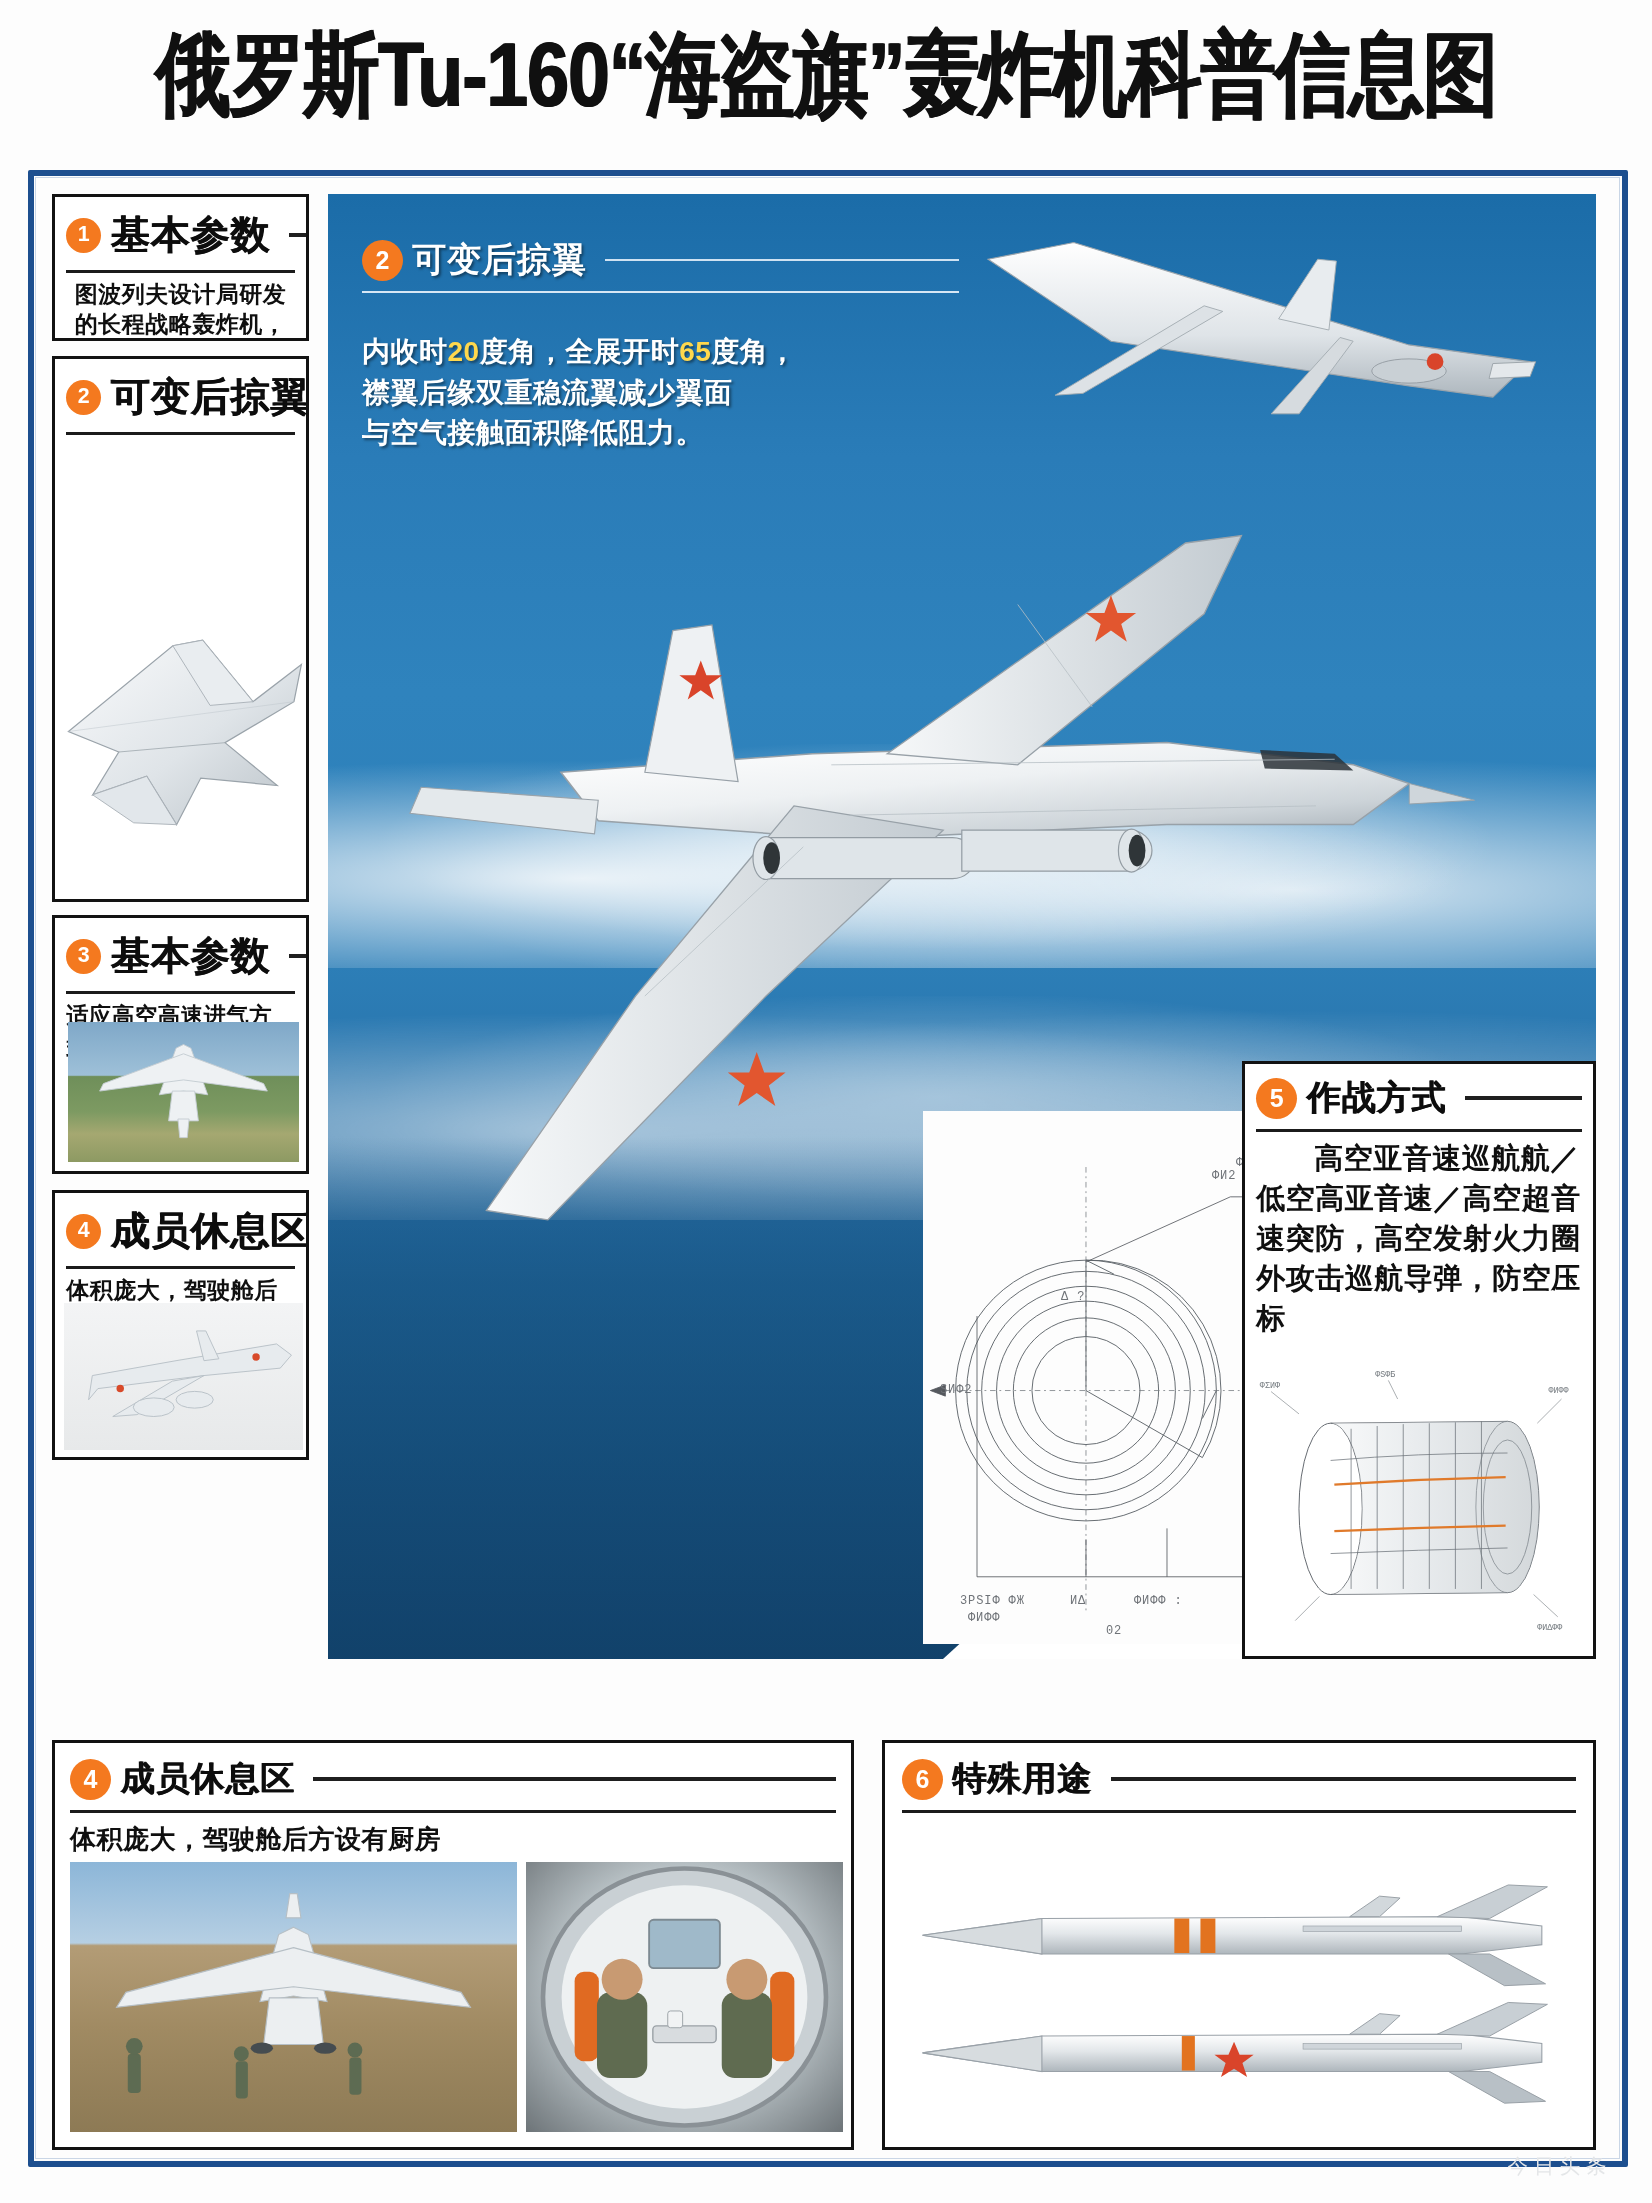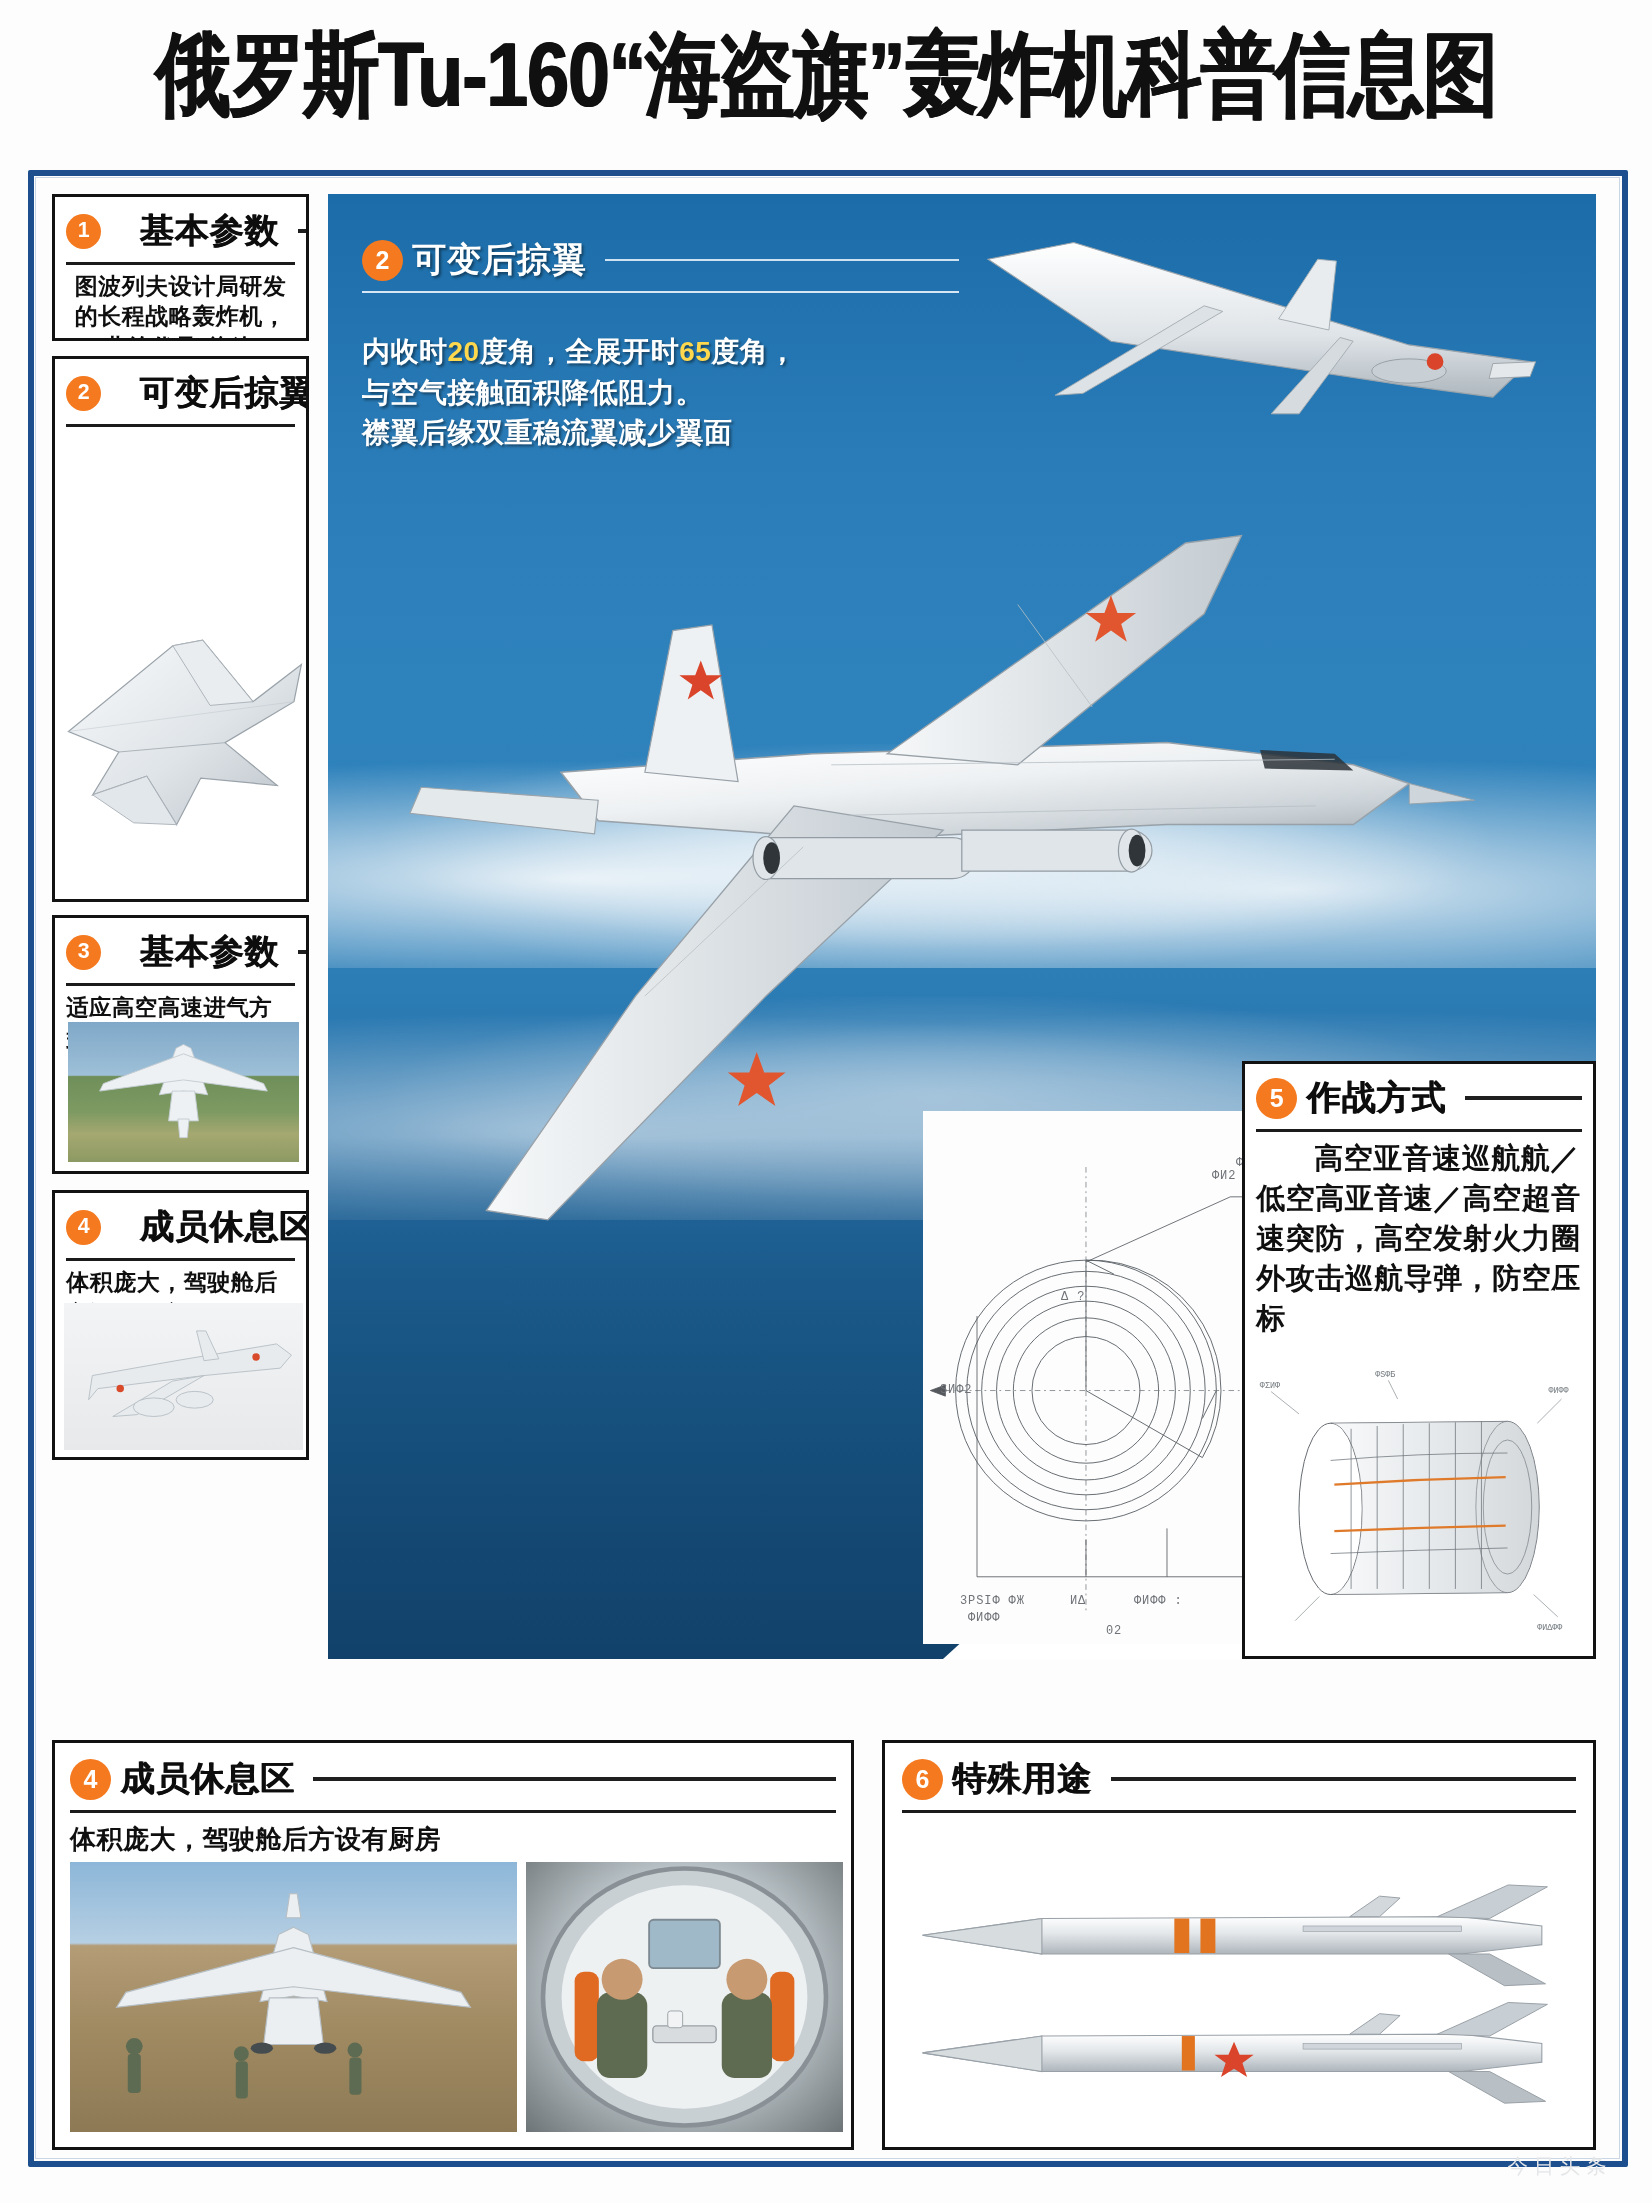--- a/index.html
+++ b/index.html
@@ -82,21 +82,21 @@
   }
   .badge.sm { width: 35px; height: 35px; font-size: 21.4px; }
   .sec-title {
     font-size: 34px;
     font-weight: 900;
     color: #0d0d0d;
     letter-spacing: 0.9px;
     white-space: nowrap;
     text-shadow: 0.9px 0 0 #0d0d0d;
   }
-  .sec-title.sm { font-size: 34px; margin-left: 29px; }
+  .sec-title.sm { font-size: 39px; }
   .rule {
     flex: 1 1 auto;
     height: 3.7px;
     background: #1f1f1f;
     margin-left: 9.3px;
     min-width: 17px;
   }
   .hrule {
     height: 3.7px;
     background: #1b1b1b;
@@ -424,22 +424,22 @@
         <div class="badge">2</div>
         <div class="sec-title">可变后掠翼</div>
         <div class="rule"></div>
       </div>
       <div class="hrule"></div>
     </div>
     <div id="photo-body">
       <div>
         <span>内收时</span><span class="hl">20</span><span>度角，全展开时</span><span class="hl">65</span><span>度角，</span>
       </div>
+      <div>襟翼后缘双重稳流翼减少翼面</div>
       <div>与空气接触面积降低阻力。</div>
-      <div>襟翼后缘双重稳流翼减少翼面</div>
     </div>
 
     <div id="blueprint">
       <svg viewBox="0 0 422 572" style="width:100%;height:100%">
         <g stroke="#5d6368" fill="none" stroke-width="1">
           <circle cx="175" cy="300" r="140"></circle>
           <circle cx="175" cy="300" r="128"></circle>
           <circle cx="175" cy="300" r="112"></circle>
           <circle cx="175" cy="300" r="96"></circle>
           <circle cx="175" cy="300" r="78"></circle>

